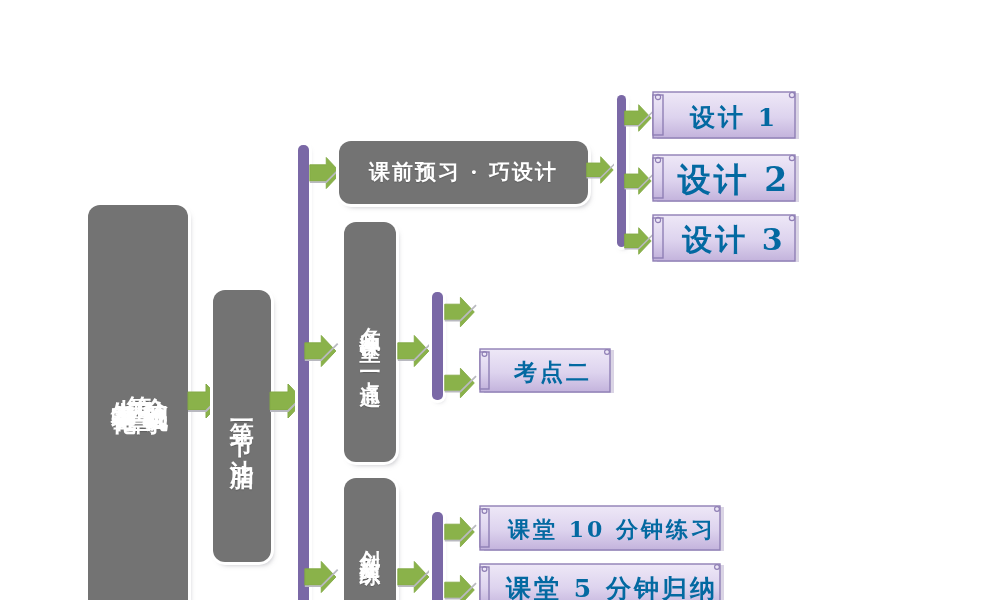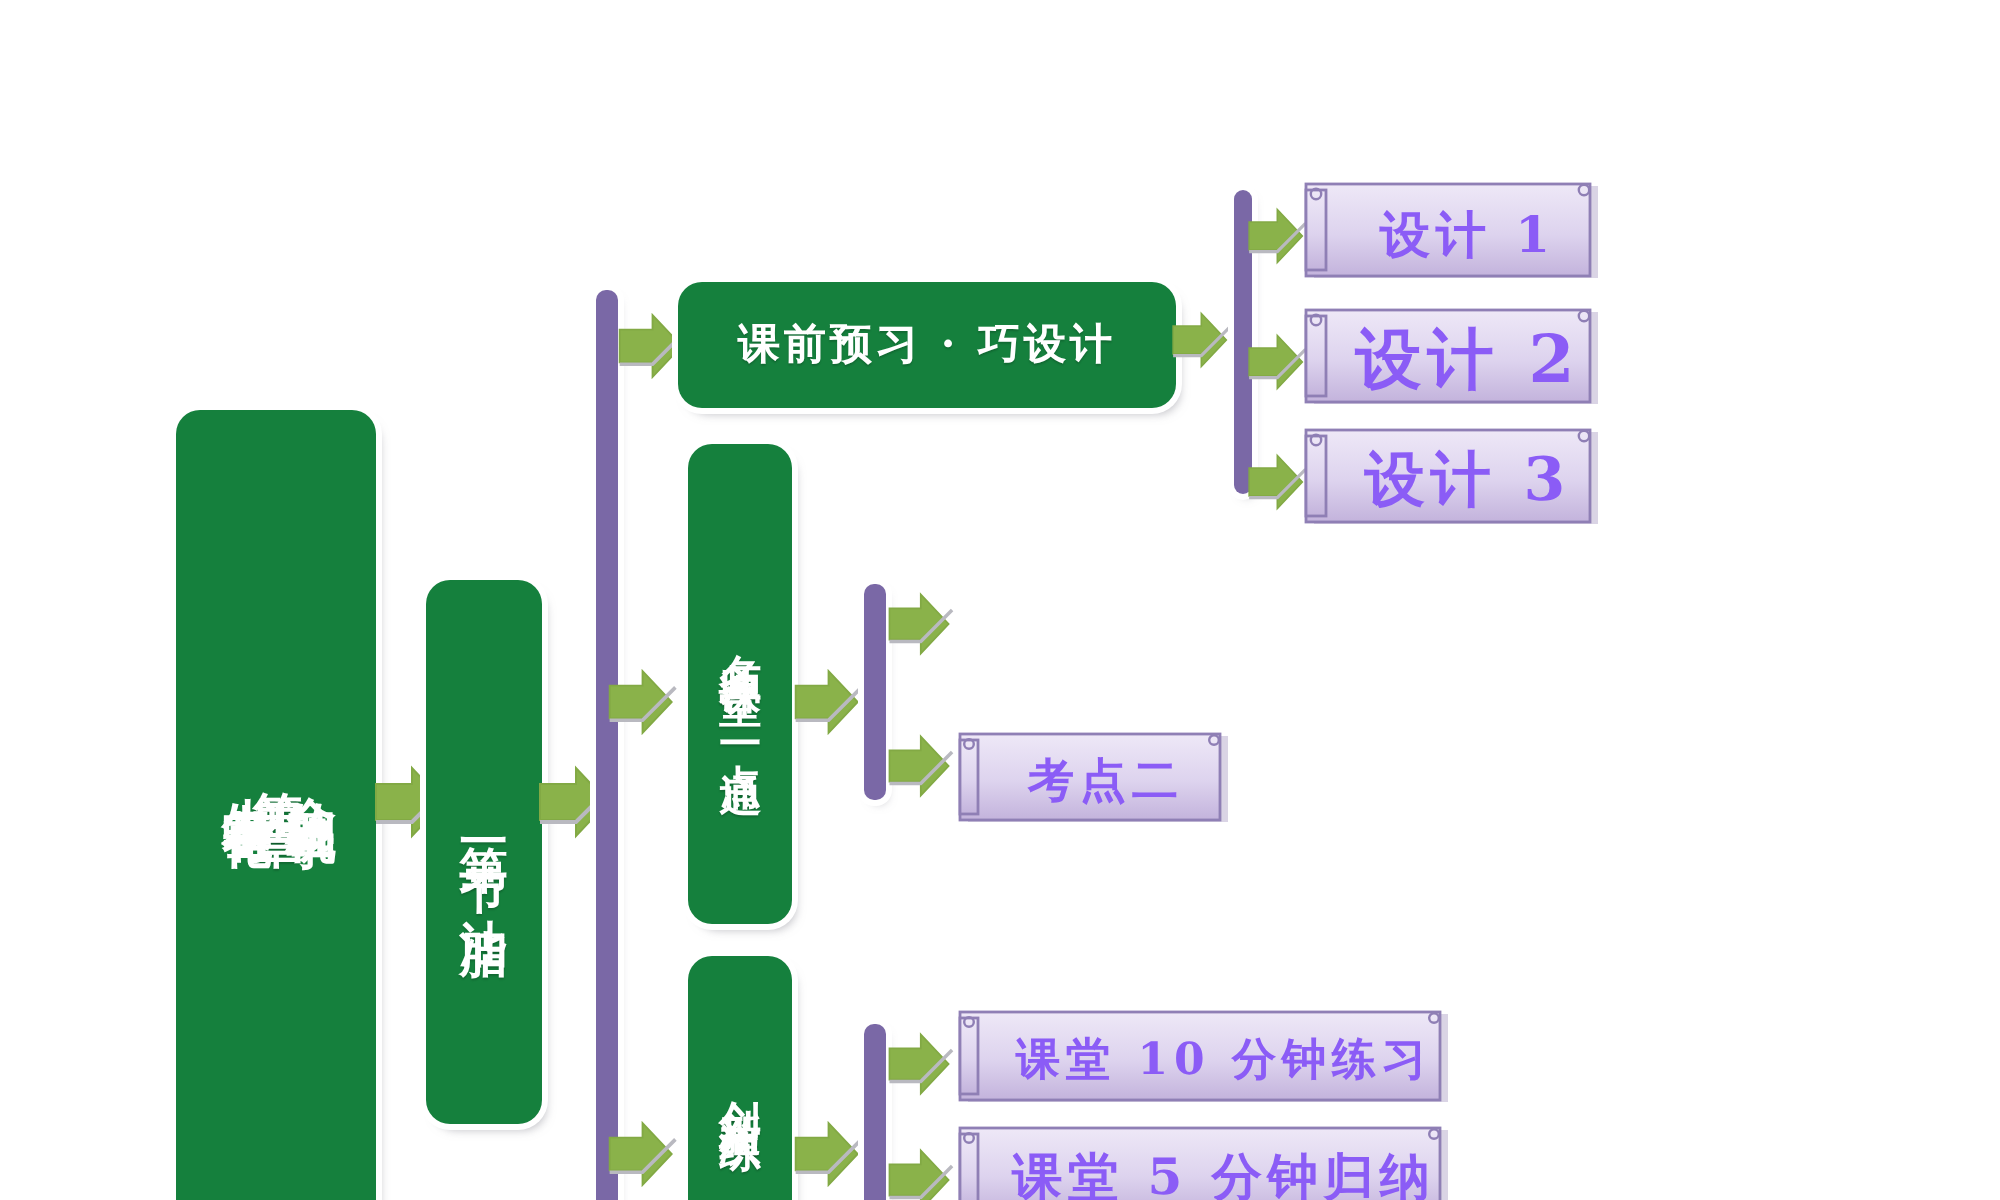--- a/index.html
+++ b/index.html
@@ -8,21 +8,21 @@
     background:#ffffff;
     font-family:"DejaVu Sans","Liberation Sans",sans-serif;
     overflow:hidden;
     position:relative;
   }
   #canvas{position:absolute;left:0;top:0;width:1000px;height:600px;}
 
   
   .lvl{
     position:absolute;
-    background:#15803d;
+    background:#737373;
     border-radius:12px;
     box-shadow:0 0 0 3px #ffffff, 3px 4px 5px -1px rgba(140,140,150,.55);
     color:#ffffff;
     display:flex;
     align-items:center;
     justify-content:center;
     box-sizing:border-box;
   }
   .lvl .txt{
     font-family:"DejaVu Serif","Liberation Serif",serif;
@@ -59,21 +59,21 @@
   .arrow svg{display:block;overflow:visible;}
 
   
   .scroll{position:absolute;}
   .scroll svg{display:block;overflow:visible;}
   .scroll .label{
     position:absolute;left:0;top:0;width:100%;height:100%;
     display:flex;align-items:center;justify-content:center;
     font-family:"DejaVu Serif","Liberation Serif",serif;
     font-weight:bold;
-    color:#8b5cf6;
+    color:#0369a1;
     letter-spacing:3px;
     white-space:nowrap;
     pointer-events:none;
   }
 </style>
 </head>
 <body>
 
 <div id="canvas">
 
@@ -234,21 +234,21 @@
       <path d="M2 33 L20 33 L38 15" fill="none" stroke="#b9b9c0" stroke-width="2"></path>
     </svg>
   </div>
 
   <div class="arrow" style="left:443px;top:363px;">
     <svg width="40" height="40" viewBox="0 0 46 46">
       <path d="M2 14 L20 14 L20 6 L36 23 L20 40 L20 32 L2 32 Z" fill="#8ab24a" stroke="#82a944" stroke-width="1"></path>
       <path d="M2 33 L20 33 L38 15" fill="none" stroke="#b9b9c0" stroke-width="2"></path>
     </svg>
   </div>
-  <div class="scroll" style="left:478px;top:365px;width:138px;height:50px;">
+  <div class="scroll" style="left:478px;top:347px;width:138px;height:50px;">
     <svg width="138" height="50" viewBox="0 0 138 50" preserveAspectRatio="none">
       <rect x="6" y="3" width="130" height="43" fill="#ada0c6" opacity=".45"></rect>
       <rect x="2" y="2" width="130" height="43" fill="url(#g1)" stroke="#8f7fb5" stroke-width="1.4"></rect>
       <rect x="2" y="5" width="9" height="37" fill="url(#g1)" stroke="#8f7fb5" stroke-width="1.4"></rect>
       <circle cx="6.5" cy="7" r="2.4" fill="none" stroke="#8f7fb5" stroke-width="1.2"></circle>
       <circle cx="129" cy="5" r="2.4" fill="none" stroke="#8f7fb5" stroke-width="1.2"></circle>
     </svg>
     <div class="label" style="font-size:23px;padding-left:6px;">考点二</div>
   </div>
 

